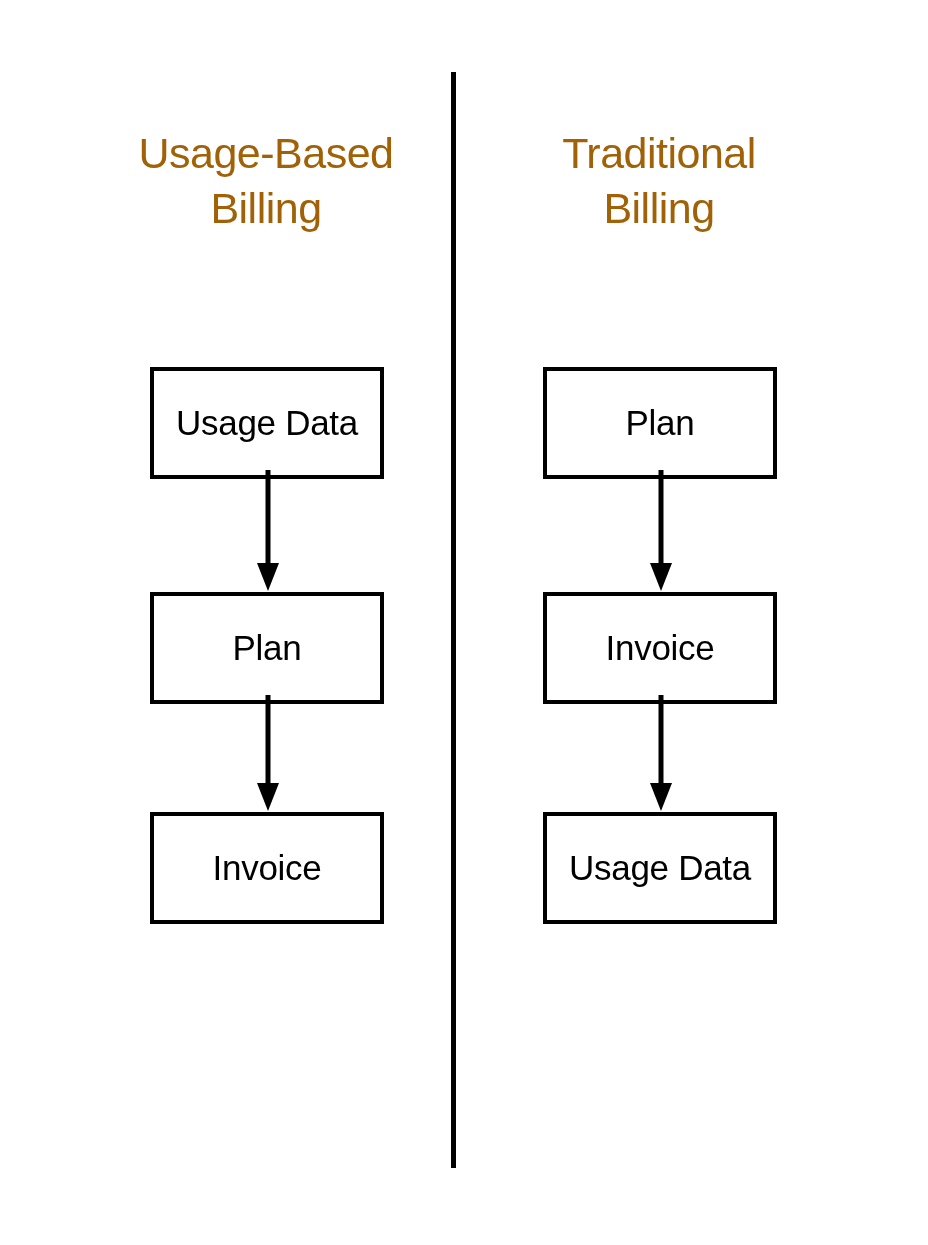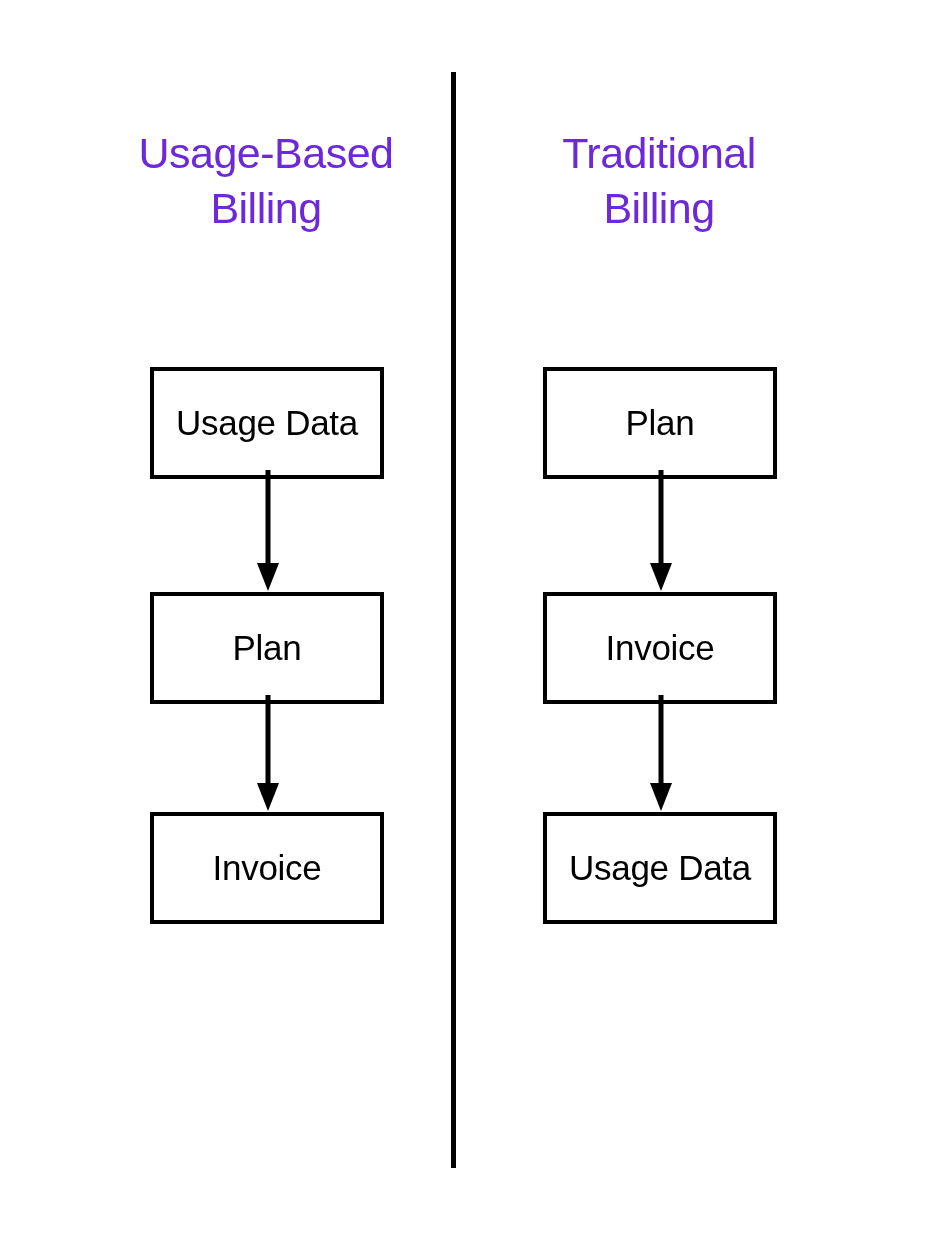--- a/index.html
+++ b/index.html
@@ -38,21 +38,21 @@
 
   .col-title {
     position: absolute;
     top: 126px;
     width: 400px;
     text-align: center;
     font-size: 43px;
     line-height: 55px;
     font-weight: 400;
     letter-spacing: -0.5px;
-    color: #6d28d9;
+    color: #a16207;
     white-space: pre-line;
   }
 
   .flow {
     position: absolute;
     top: 367px;
     left: 0;
     width: 400px;
   }
 

